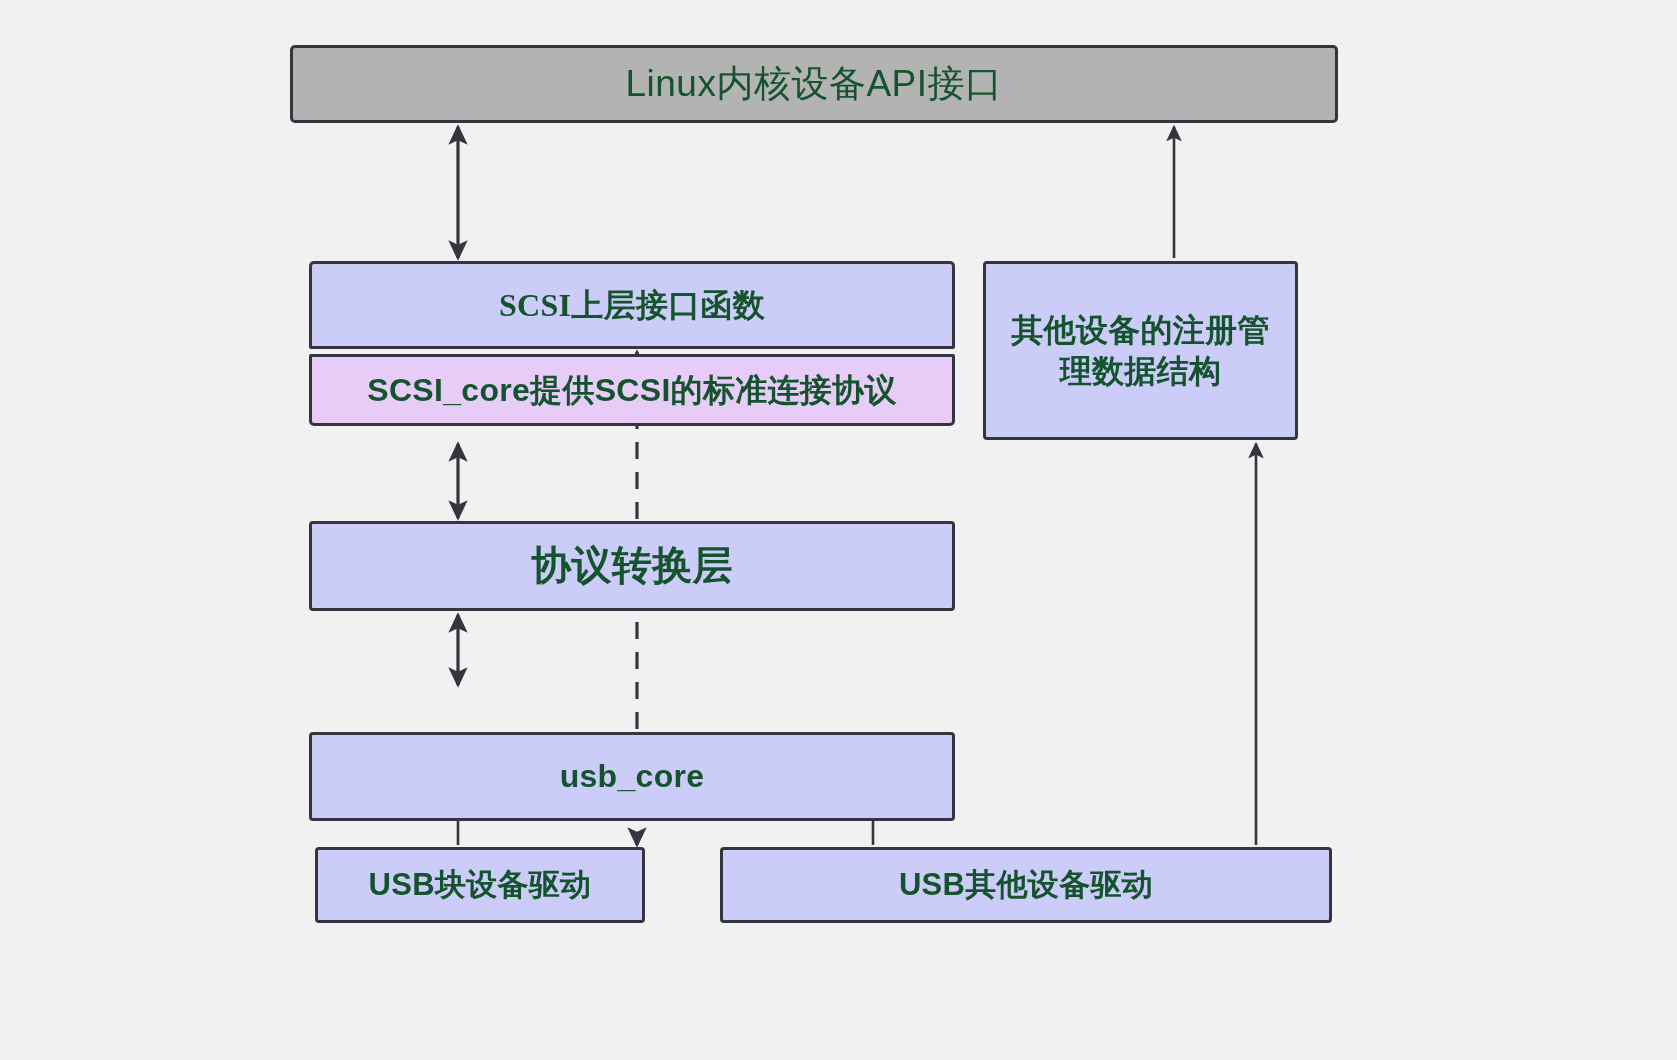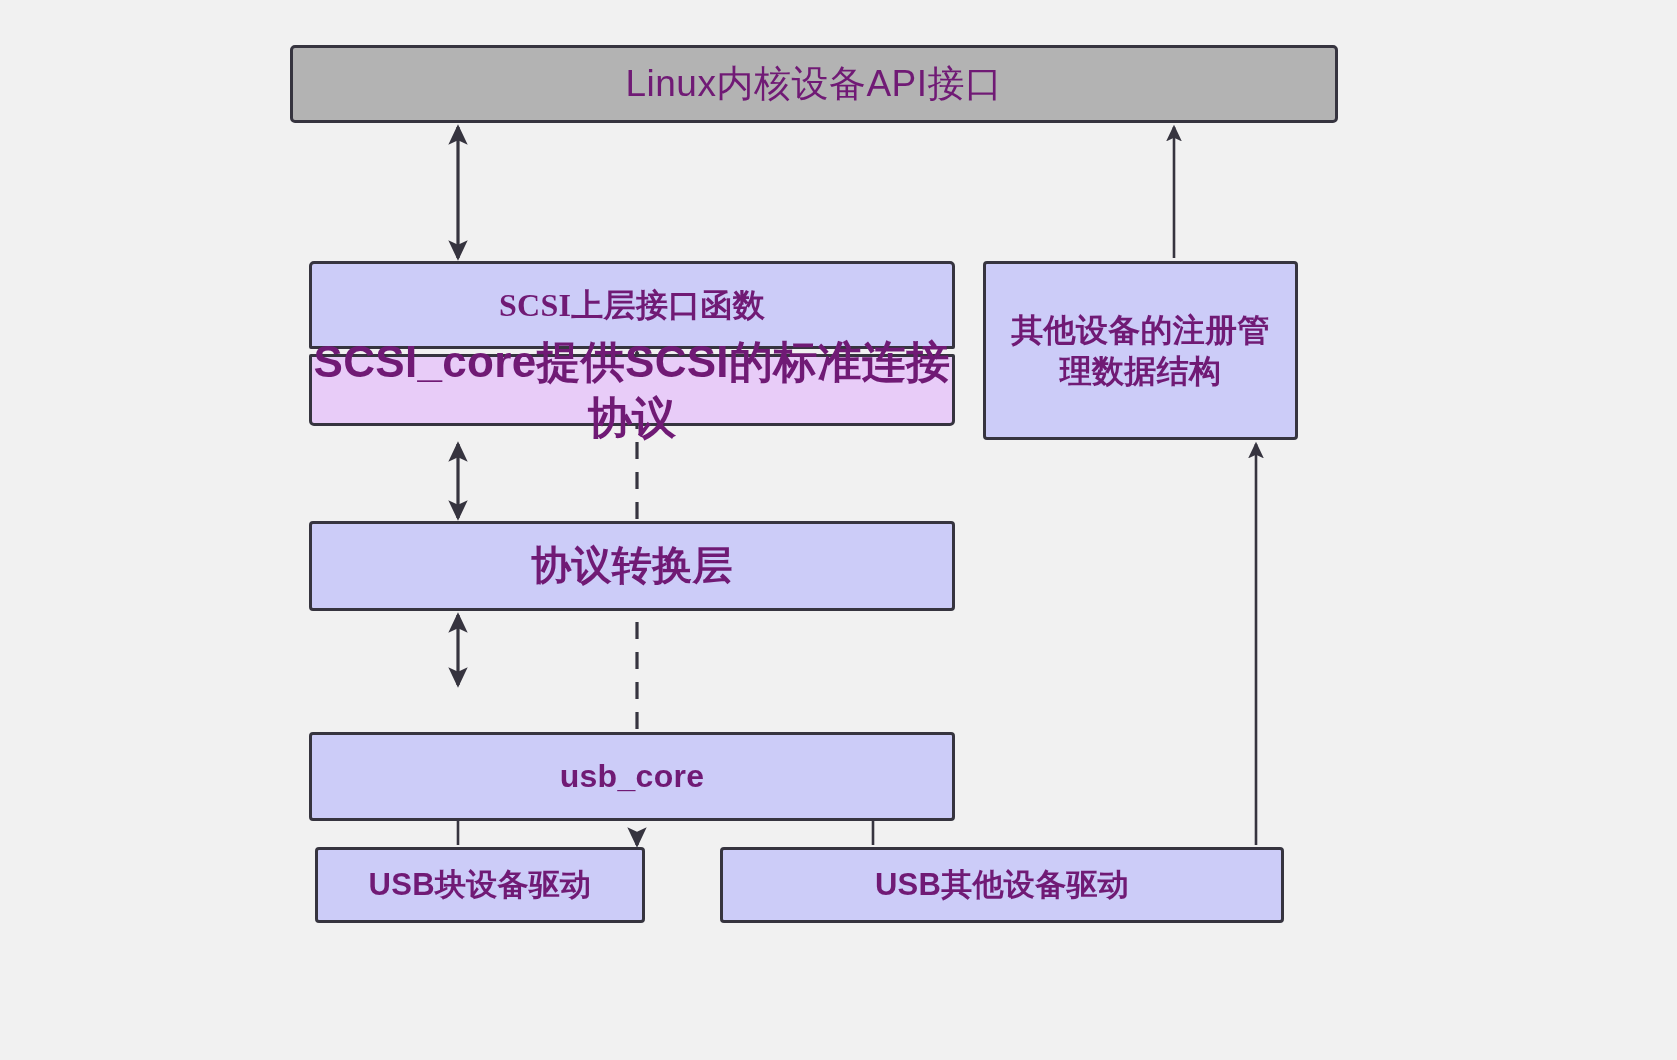--- a/index.html
+++ b/index.html
@@ -21,21 +21,21 @@
   }
   .node {
     position: absolute;
     box-sizing: border-box;
     border: 3px solid #36343f;
     border-radius: 4px;
     display: flex;
     align-items: center;
     justify-content: center;
     text-align: center;
-    color: #701a75;
+    color: #14532d;
     font-weight: bold;
     line-height: 1.28;
     letter-spacing: 0.3px;
     white-space: pre-line;
   }
   .node.plain {
     font-weight: normal;
     letter-spacing: 0.5px;
   }
   
@@ -48,21 +48,21 @@
   #n-scsi-upper {
     left: 309px; top: 261px; width: 646px; height: 88px;
     background: #ccccf8;
     font-size: 32px;
     border-radius: 5px 5px 2px 2px;
     font-family: Liberation Serif, serif;
   }
   #n-scsi-core {
     left: 309px; top: 354px; width: 646px; height: 72px;
     background: #e8ccf8;
-    font-size: 44px;
+    font-size: 32px;
     border-radius: 2px 2px 5px 5px;
   }
   #n-other-dev {
     left: 983px; top: 261px; width: 315px; height: 179px;
     background: #ccccf8;
     font-size: 32px;
   }
   #n-protocol {
     left: 309px; top: 521px; width: 646px; height: 90px;
     background: #ccccf8;
@@ -73,21 +73,21 @@
     background: #ccccf8;
     font-size: 32px;
     margin-top: 44px;
   }
   #n-usb-block {
     left: 315px; top: 847px; width: 330px; height: 76px;
     background: #ccccf8;
     font-size: 31px;
   }
   #n-usb-other {
-    left: 720px; top: 847px; width: 564px; height: 76px;
+    left: 720px; top: 847px; width: 612px; height: 76px;
     background: #ccccf8;
     font-size: 31px;
   }
   #edges {
     position: absolute;
     left: 0; top: 0;
     width: 1677px;
     height: 1060px;
     pointer-events: none;
   }

